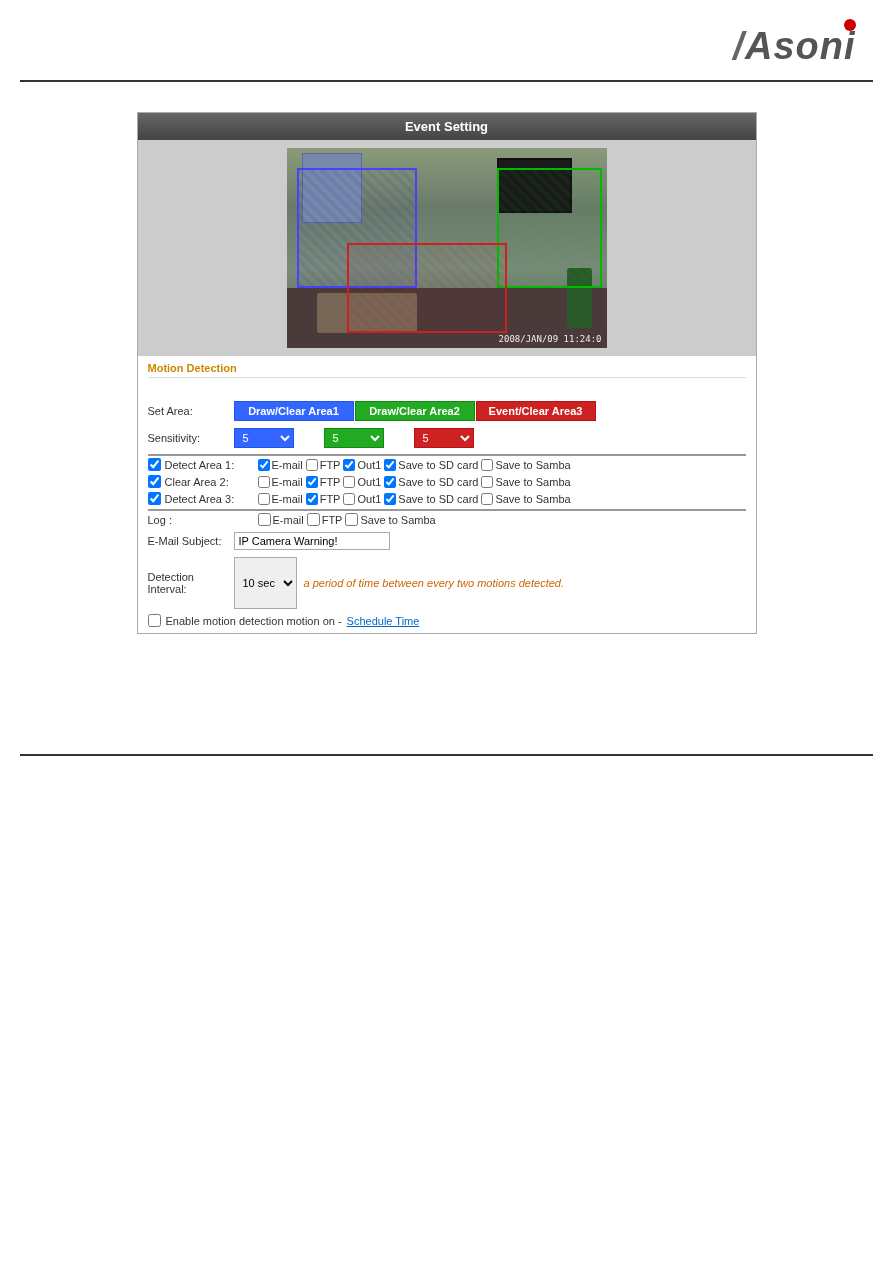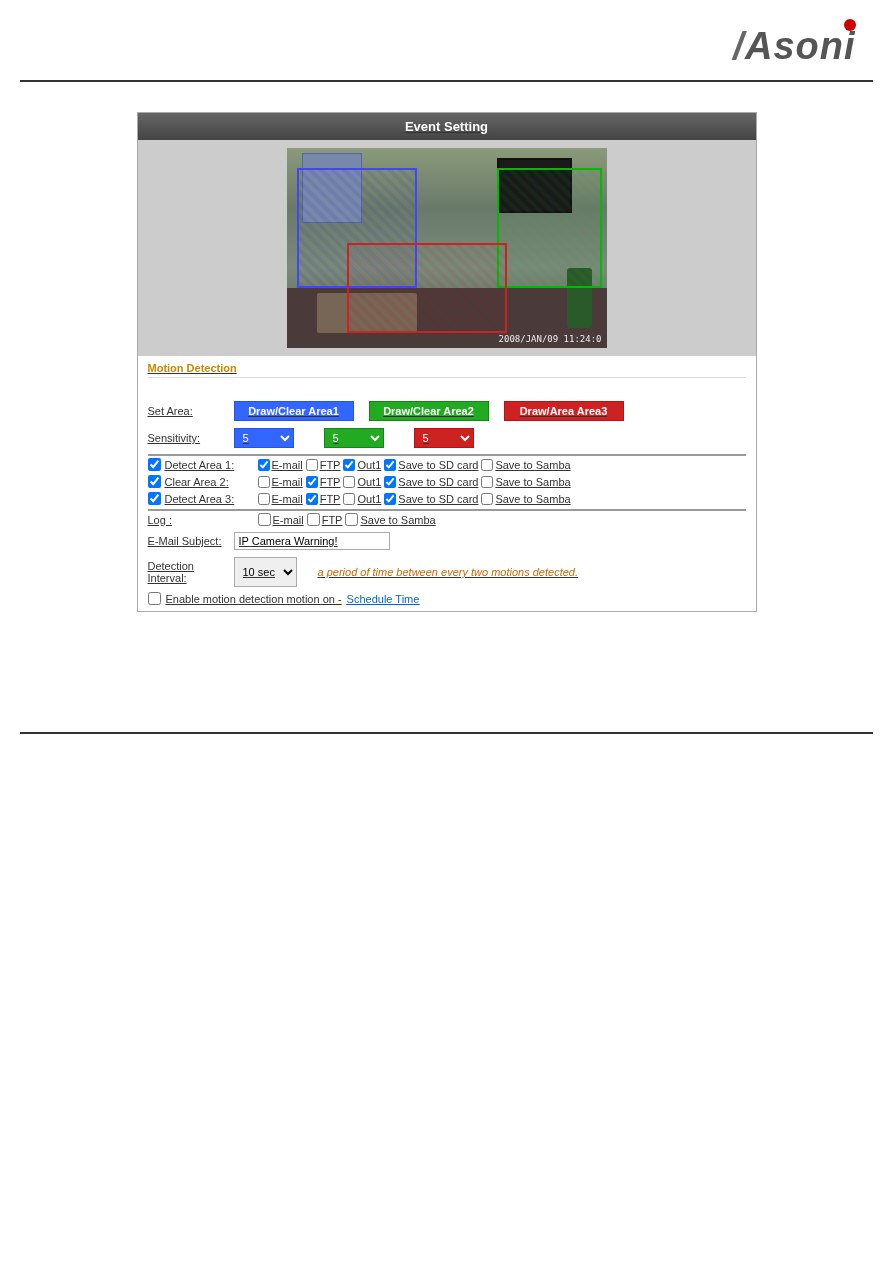--- a/index.html
+++ b/index.html
@@ -38,21 +38,20 @@
     .page-wrapper {
       position: relative;
     }
 
     
     .event-panel {
       border: 1px solid #aaa;
       background: #fff;
       margin: 20px auto;
       width: 620px;
-      text-decoration: underline;
     }
     .event-panel-title {
       background: linear-gradient(to bottom, #666, #444);
       color: #fff;
       text-align: center;
       padding: 6px;
       font-size: 13px;
       font-weight: bold;
     }
 
@@ -154,21 +153,21 @@
     }
     .form-label {
       width: 86px;
       font-size: 11px;
       color: #333;
       flex-shrink: 0;
     }
     .form-controls {
       display: flex;
       align-items: center;
-      gap: 15px;
+      gap: 1px;
       flex: 1;
     }
 
     
     .area-btn {
       padding: 3px 10px;
       font-size: 11px;
       font-weight: bold;
       border: 1px solid;
       cursor: pointer;
@@ -267,21 +266,21 @@
     .email-subject-input {
       border: 1px solid #aaa;
       padding: 2px 4px;
       font-size: 11px;
       width: 156px;
     }
 
     
     .interval-select {
       border: 1px solid #aaa;
-      padding: 7px 4px;
+      padding: 18px 4px;
       font-size: 11px;
     }
     .interval-note {
       color: #cc6600;
       font-size: 11px;
       margin-left: 6px;
       font-style: italic;
     }
 
     
@@ -359,21 +358,21 @@
       </div>
 
       <div class="motion-section">
         <div class="motion-section-title">Motion Detection</div>
 
         <div class="form-row">
           <div class="form-label">Set Area:</div>
           <div class="form-controls">
             <button class="area-btn area-btn-blue">Draw/Clear Area1</button>
             <button class="area-btn area-btn-green">Draw/Clear Area2</button>
-            <button class="area-btn area-btn-red">Draw/Area Area3</button>
+            <button class="area-btn area-btn-red">Event/Clear Area3</button>
           </div>
         </div>
 
         <div class="form-row sensitivity-row">
           <div class="form-label">Sensitivity:</div>
           <div class="form-controls">
             <select class="sens-select">
               <option>1</option><option>2</option><option>3</option><option>4</option><option selected="">5</option><option>6</option><option>7</option><option>8</option><option>9</option><option>10</option>
             </select>
             <select class="sens-select green">

